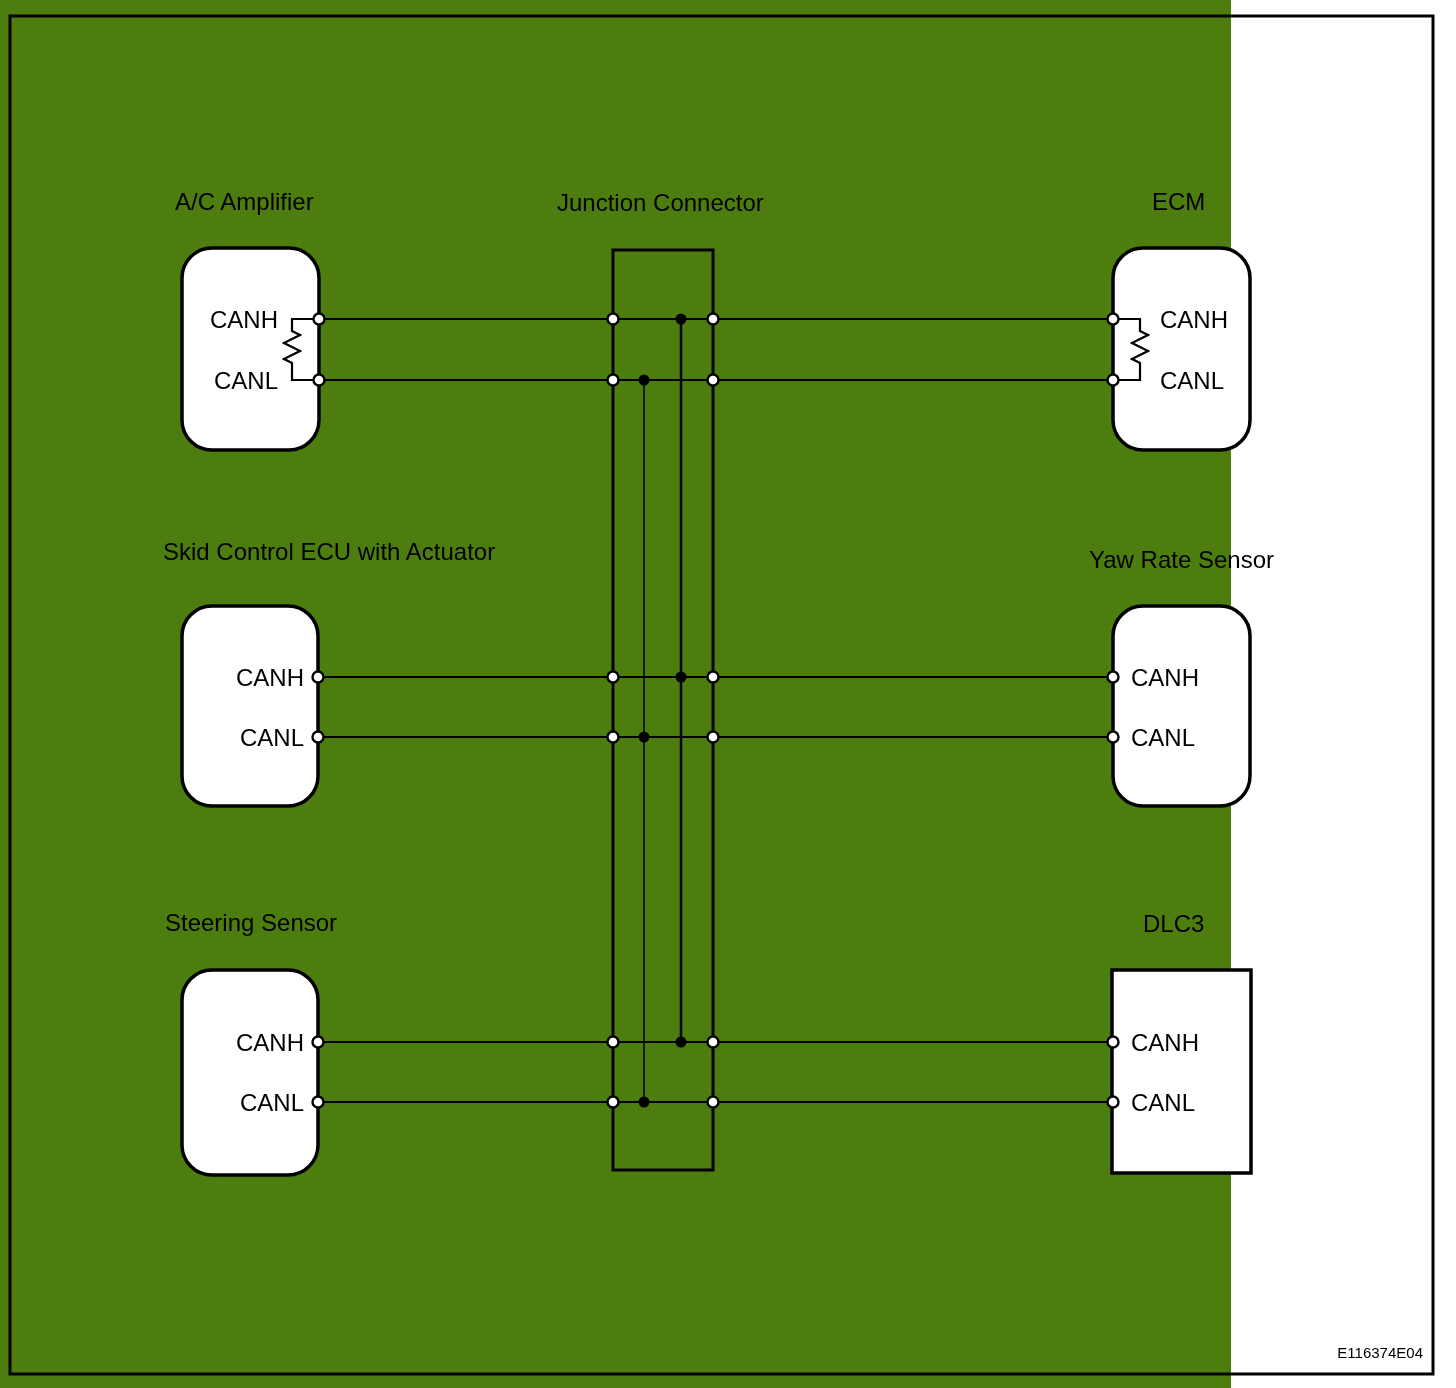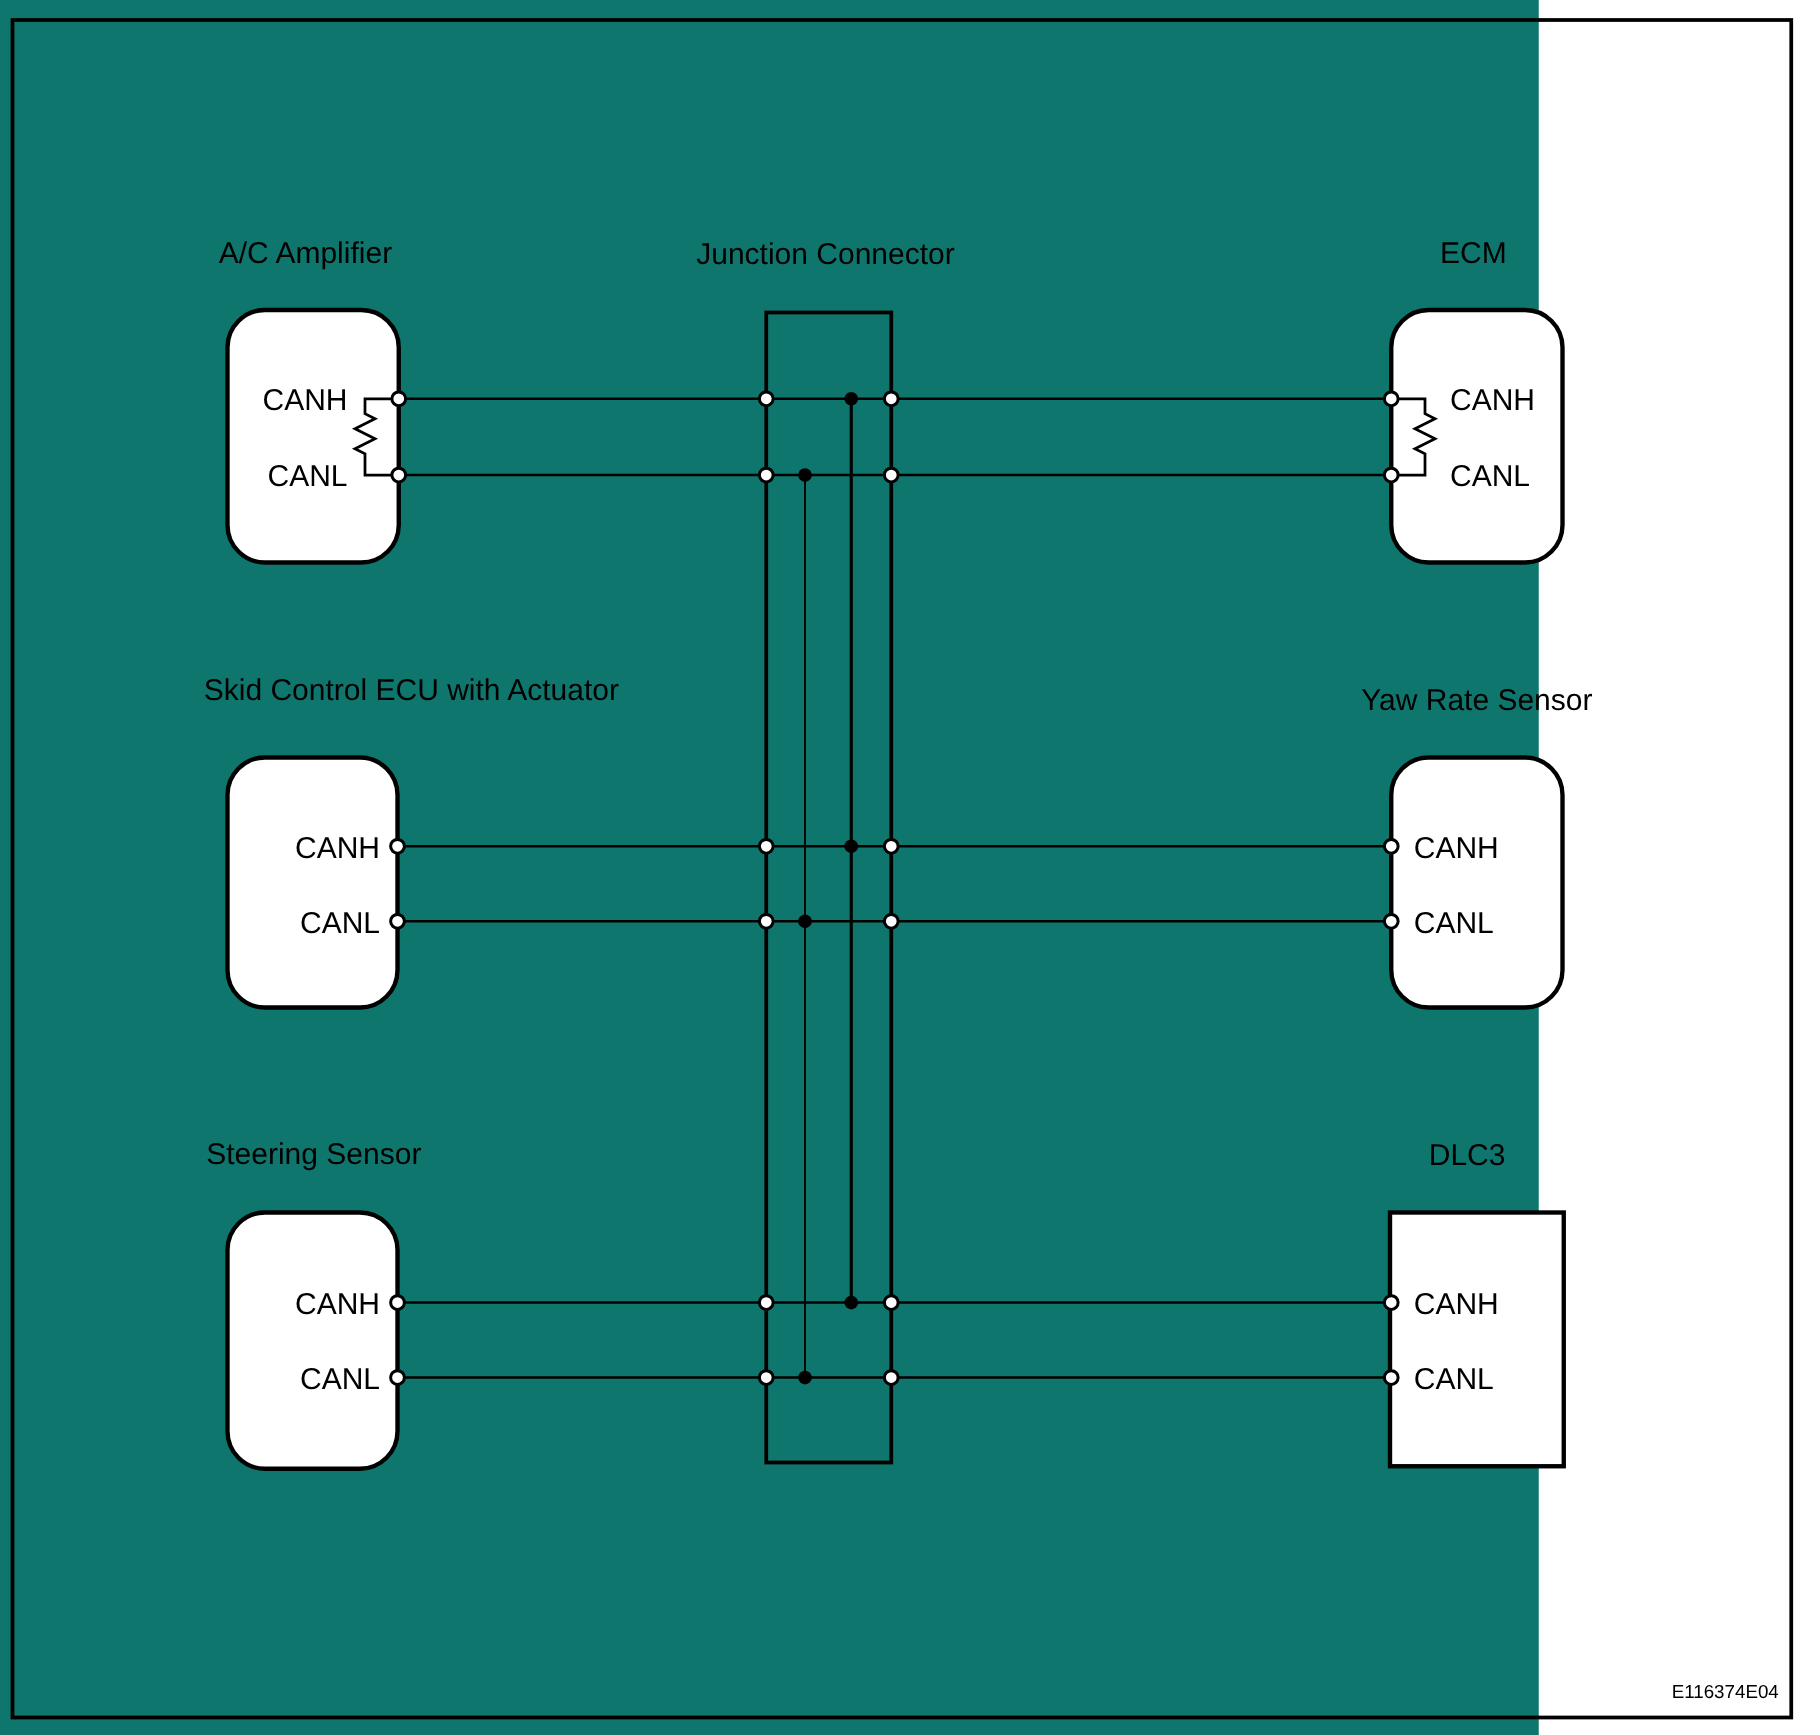--- a/index.html
+++ b/index.html
@@ -4,21 +4,21 @@
 <style>
   html, body {
     margin: 0;
     padding: 0;
     background: #ffffff;
   }
   .page {
     position: relative;
     width: 1231px;
     height: 1388px;
-    background: #0f766e;
+    background: #4d7c0f;
     font-family: "Liberation Sans", sans-serif;
   }
   svg { display: block; }
   .frame      { fill: none; stroke: #000; stroke-width: 3; }
   .block      { fill: #fff; stroke: #000; stroke-width: 3.5; }
   .jbox       { fill: none; stroke: #000; stroke-width: 3; }
   .wire       { stroke: #000; stroke-width: 2; fill: none; }
   .bus-h      { stroke: #000; stroke-width: 2.5; fill: none; }
   .bus-l      { stroke: #000; stroke-width: 1.5; fill: none; }
   .resistor   { stroke: #000; stroke-width: 2.2; fill: none; stroke-linejoin: miter; }

